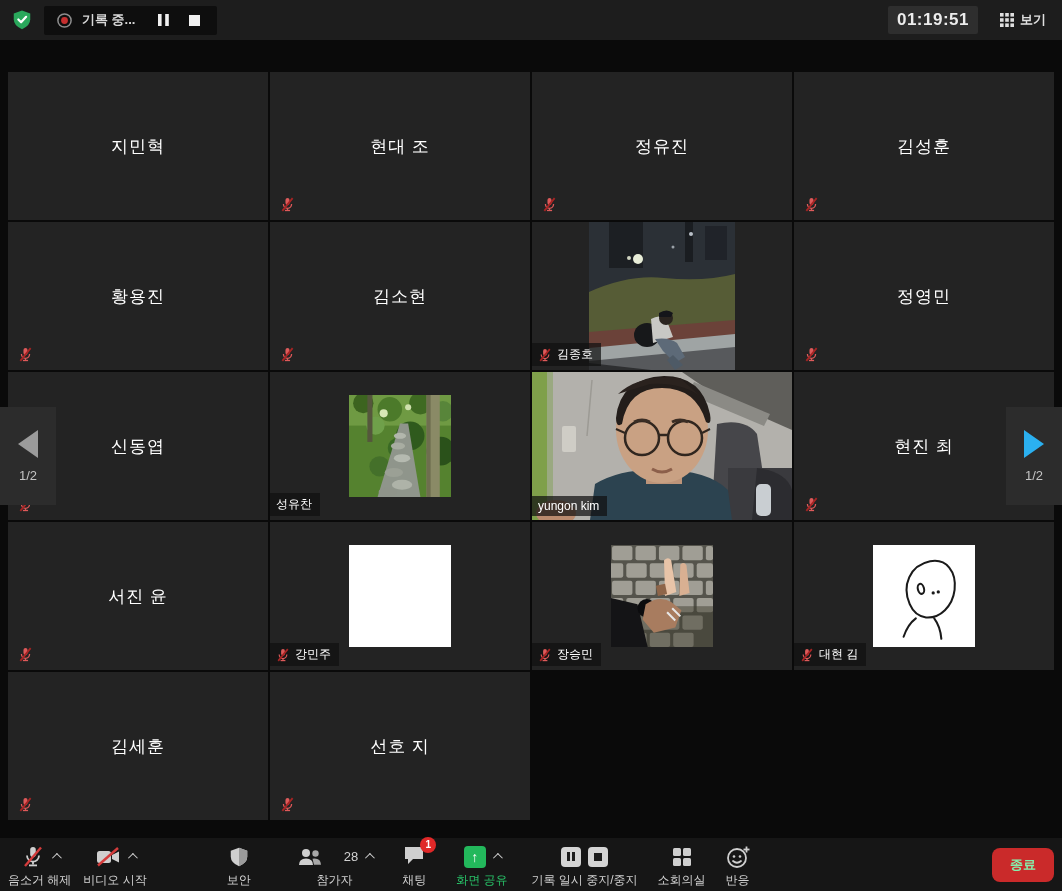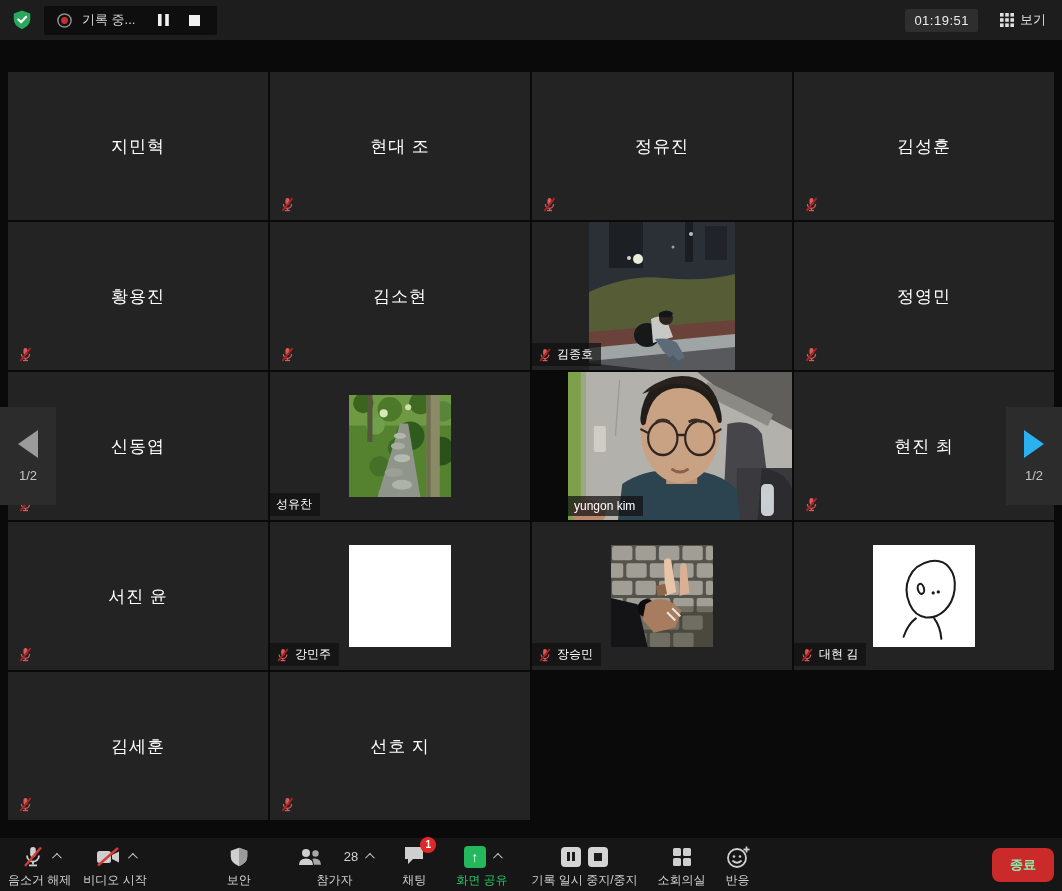--- a/index.html
+++ b/index.html
@@ -5,32 +5,32 @@
   * { box-sizing: border-box; }
   html,body { margin:0; padding:0; }
   body {
     width:1062px; height:891px; position:relative; overflow:hidden;
     background:#0a0a0a;
     font-family:"Liberation Sans","DejaVu Sans",sans-serif;
     color:#e6e6e6;
     -webkit-font-smoothing:antialiased;
   }
   
-  .topbar{position:absolute;top:0;left:0;right:0;height:40px;background:#1d1d1d;display:flex;align-items:center;padding:0 10px;}
+  .topbar{position:absolute;top:0;left:0;right:0;height:40px;background:#1d1d1d;display:flex;align-items:center;padding:0 10px;font-weight:bold;}
   .shield-btn{width:24px;height:24px;display:flex;align-items:center;justify-content:center;margin-right:10px;}
   .rec-pill{height:29px;background:#0e0e0e;display:flex;align-items:center;gap:9px;padding:0 12px;border-radius:2px;}
   .rec-label{font-size:13px;color:#d8d8d8;margin-right:8px;white-space:nowrap;}
   .rec-ctl{width:22px;height:22px;display:flex;align-items:center;justify-content:center;cursor:pointer;}
   .spacer{flex:1;}
-  .timer-chip{background:#2e2e2e;border-radius:2px;padding:4px 9px;font-size:13px;color:#ececec;letter-spacing:.5px;margin-right:16px;}
+  .timer-chip{background:#2e2e2e;border-radius:2px;padding:4px 9px;font-size:17px;color:#ececec;letter-spacing:.5px;margin-right:16px;}
   .view-btn{display:flex;align-items:center;gap:6px;font-size:13px;color:#e0e0e0;cursor:pointer;padding:4px 6px;}
   
   .stage{position:absolute;top:72px;left:8px;width:1046px;display:grid;grid-template-columns:repeat(4,1fr);grid-auto-rows:148px;gap:2px;}
   .tile{position:relative;background:#232323;overflow:hidden;}
-  .tile.active{outline:3px solid #c6d63b;outline-offset:-3px;margin-left:36px;}
+  .tile.active{outline:3px solid #c6d63b;outline-offset:-3px;}
   .center-name{position:absolute;inset:0;display:flex;align-items:center;justify-content:center;font-size:17px;font-weight:500;color:#ffffff;letter-spacing:1px;}
   .scene-slot{position:absolute;inset:0;display:flex;align-items:center;justify-content:center;overflow:hidden;}
   .scene-slot svg.full{width:100%;height:100%;}
   .scene-slot svg.square, .scene-slot .white-square{width:102px;height:102px;}
   .scene-slot svg.tall{width:146px;height:100%;}
   .white-square{background:#ffffff;}
   .chip{position:absolute;left:0;bottom:4px;display:flex;align-items:center;gap:5px;background:rgba(16,16,16,.72);padding:3px 8px 3px 6px;font-size:12px;color:#ffffff;}
   .mic{width:14px;height:14px;flex:0 0 auto;}
   .mic.standalone{position:absolute;left:10px;bottom:8px;width:15px;height:15px;}
   

